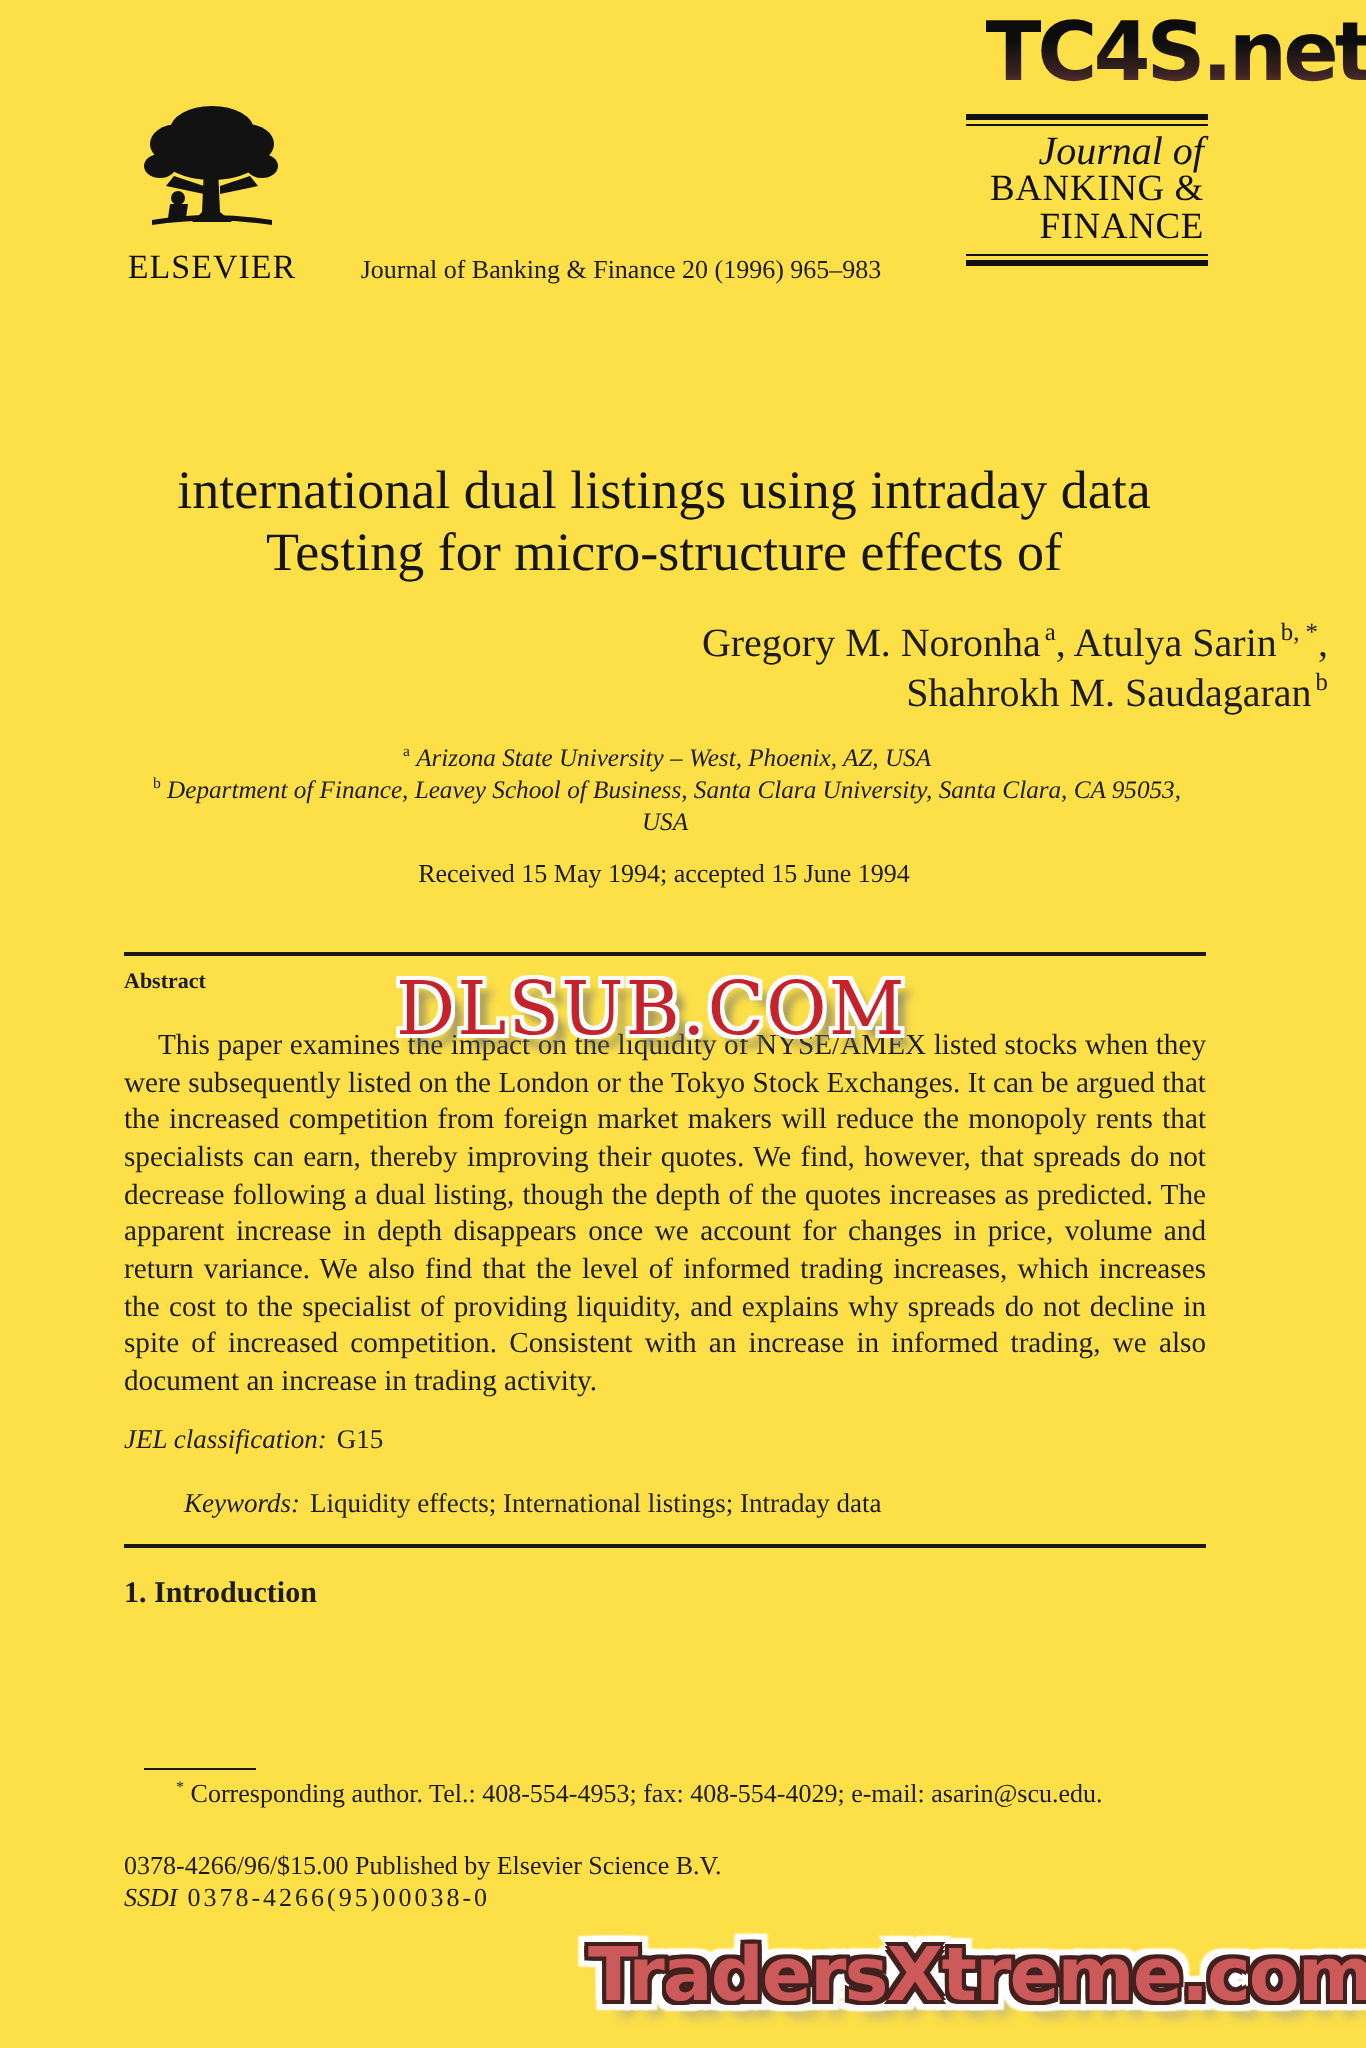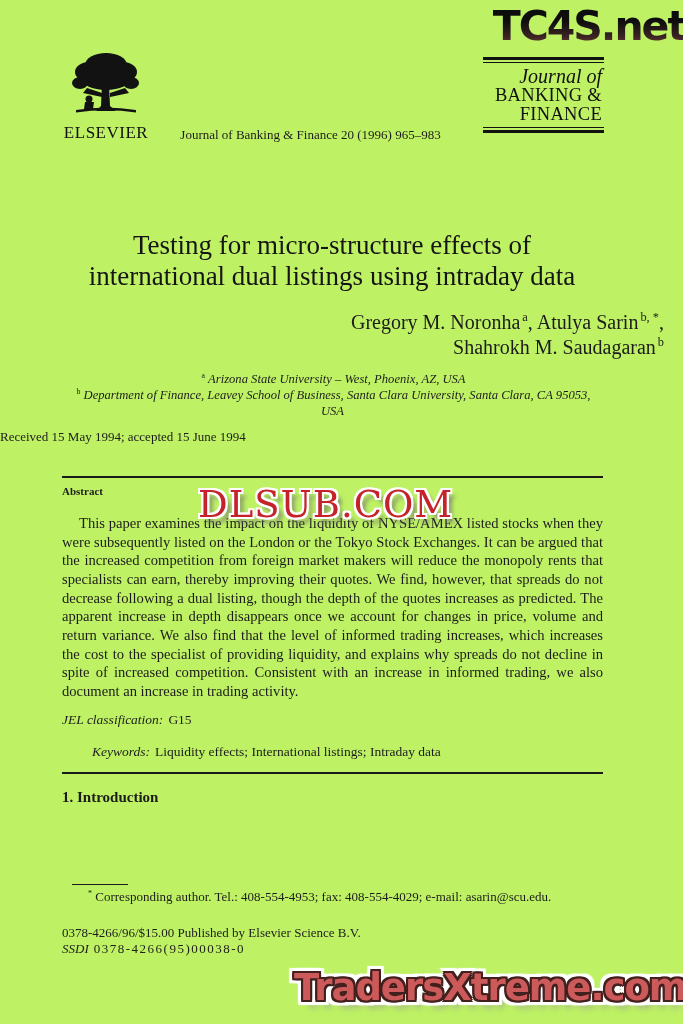--- a/index.html
+++ b/index.html
@@ -1,18 +1,18 @@
 <!DOCTYPE html>
 <html><head>
 <meta charset="utf-8">
 <style>
   html,body{margin:0;padding:0;background:#888;}
   .page{
     position:relative;width:683px;height:1024px;margin:0 auto;
-    background:#bef264;color:#1c1c1c;overflow:hidden;
+    background:#fde047;color:#1c1c1c;overflow:hidden;
     font-family:"Liberation Serif", serif;
   }
   .it{font-style:italic;}
   sup{font-size:0.62em;vertical-align:super;line-height:0;margin-left:2px;}
 
   
   .wm-top{
     position:absolute;top:2px;right:-2px;
     font-family:"DejaVu Sans", sans-serif;font-weight:bold;font-size:41px;
     letter-spacing:-2px;white-space:nowrap;
@@ -54,21 +54,21 @@
   .jb2{font-size:18.5px;letter-spacing:0.3px;}
 
   
   .title{position:absolute;left:0;top:230px;width:664px;text-align:center;
          font-size:27px;line-height:31px;color:#151515;}
   .authors{position:absolute;left:0;top:310px;width:664px;text-align:right;
          font-size:20px;line-height:25px;}
   .affil{position:absolute;left:62px;top:371px;width:541px;text-align:center;
          font-size:12.6px;line-height:16px;}
   .affil .it{font-style:italic;}
-  .received{position:absolute;left:0;top:429px;width:664px;text-align:left;font-size:13px;}
+  .received{position:absolute;left:0;top:429px;width:664px;text-align:center;font-size:13px;}
 
   .hrule{position:absolute;left:62px;width:541px;height:2px;background:#1a1a1a;}
 
   .abs-head{position:absolute;left:62px;top:485px;font-size:11px;font-weight:bold;}
   .abs-text{position:absolute;left:62px;top:514px;width:541px;margin:0;
             font-size:14.6px;line-height:18.65px;text-align:justify;text-indent:17px;}
   .jel{position:absolute;left:62px;top:712px;font-size:13.5px;}
   .kw{position:absolute;left:72px;top:744px;font-size:13.5px;margin-left:20px;}
   .jel .it,.kw .it{margin-right:5px;}
 
@@ -119,22 +119,22 @@
     <div class="jbox-text">
       <div class="jb1">Journal of</div>
       <div class="jb2">BANKING &amp;</div>
       <div class="jb2">FINANCE</div>
     </div>
     <div class="rule-thin2"></div>
     <div class="rule-thick"></div>
   </div>
 
   <div class="title">
+    <div>international dual listings using intraday data</div>
     <div>Testing for micro-structure effects of</div>
-    <div>international dual listings using intraday data</div>
   </div>
 
   <div class="authors">
     <div><span>Gregory M. Noronha</span><sup>a</sup><span>, </span><span>Atulya Sarin</span><sup>b, *</sup><span>,</span></div>
     <div><span>Shahrokh M. Saudagaran</span><sup>b</sup></div>
   </div>
 
   <div class="affil">
     <div><sup>a</sup> <span class="it">Arizona State University – West, Phoenix, AZ, USA</span></div>
     <div><sup>b</sup> <span class="it">Department of Finance, Leavey School of Business, Santa Clara University, Santa Clara, CA 95053, USA</span></div>

